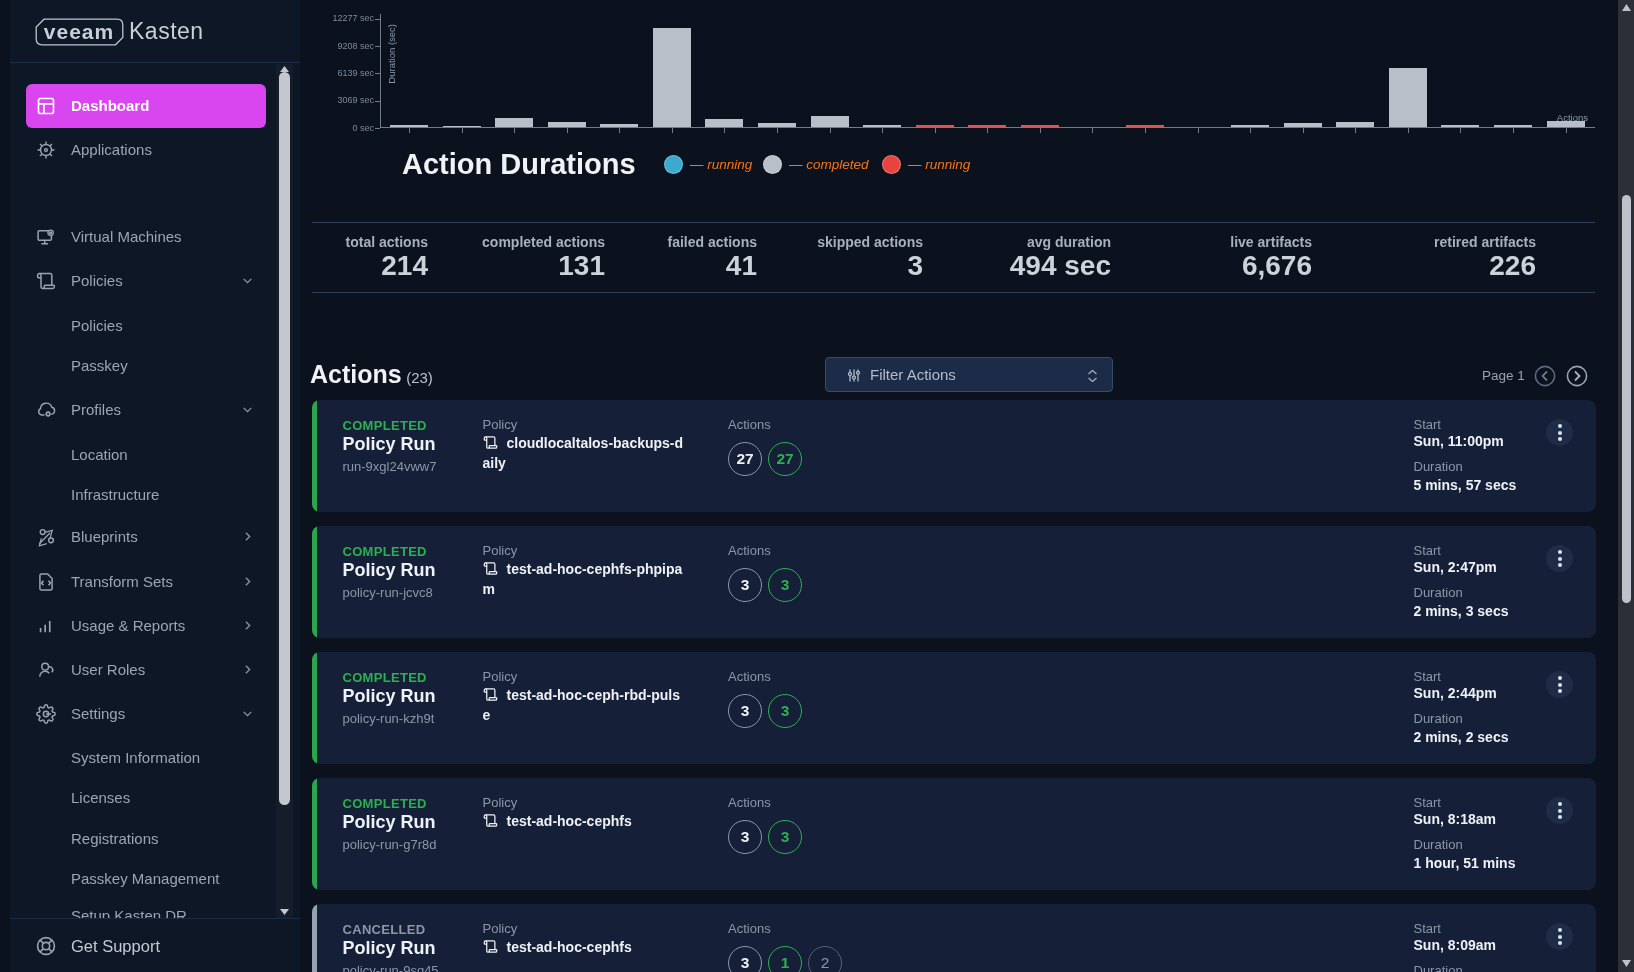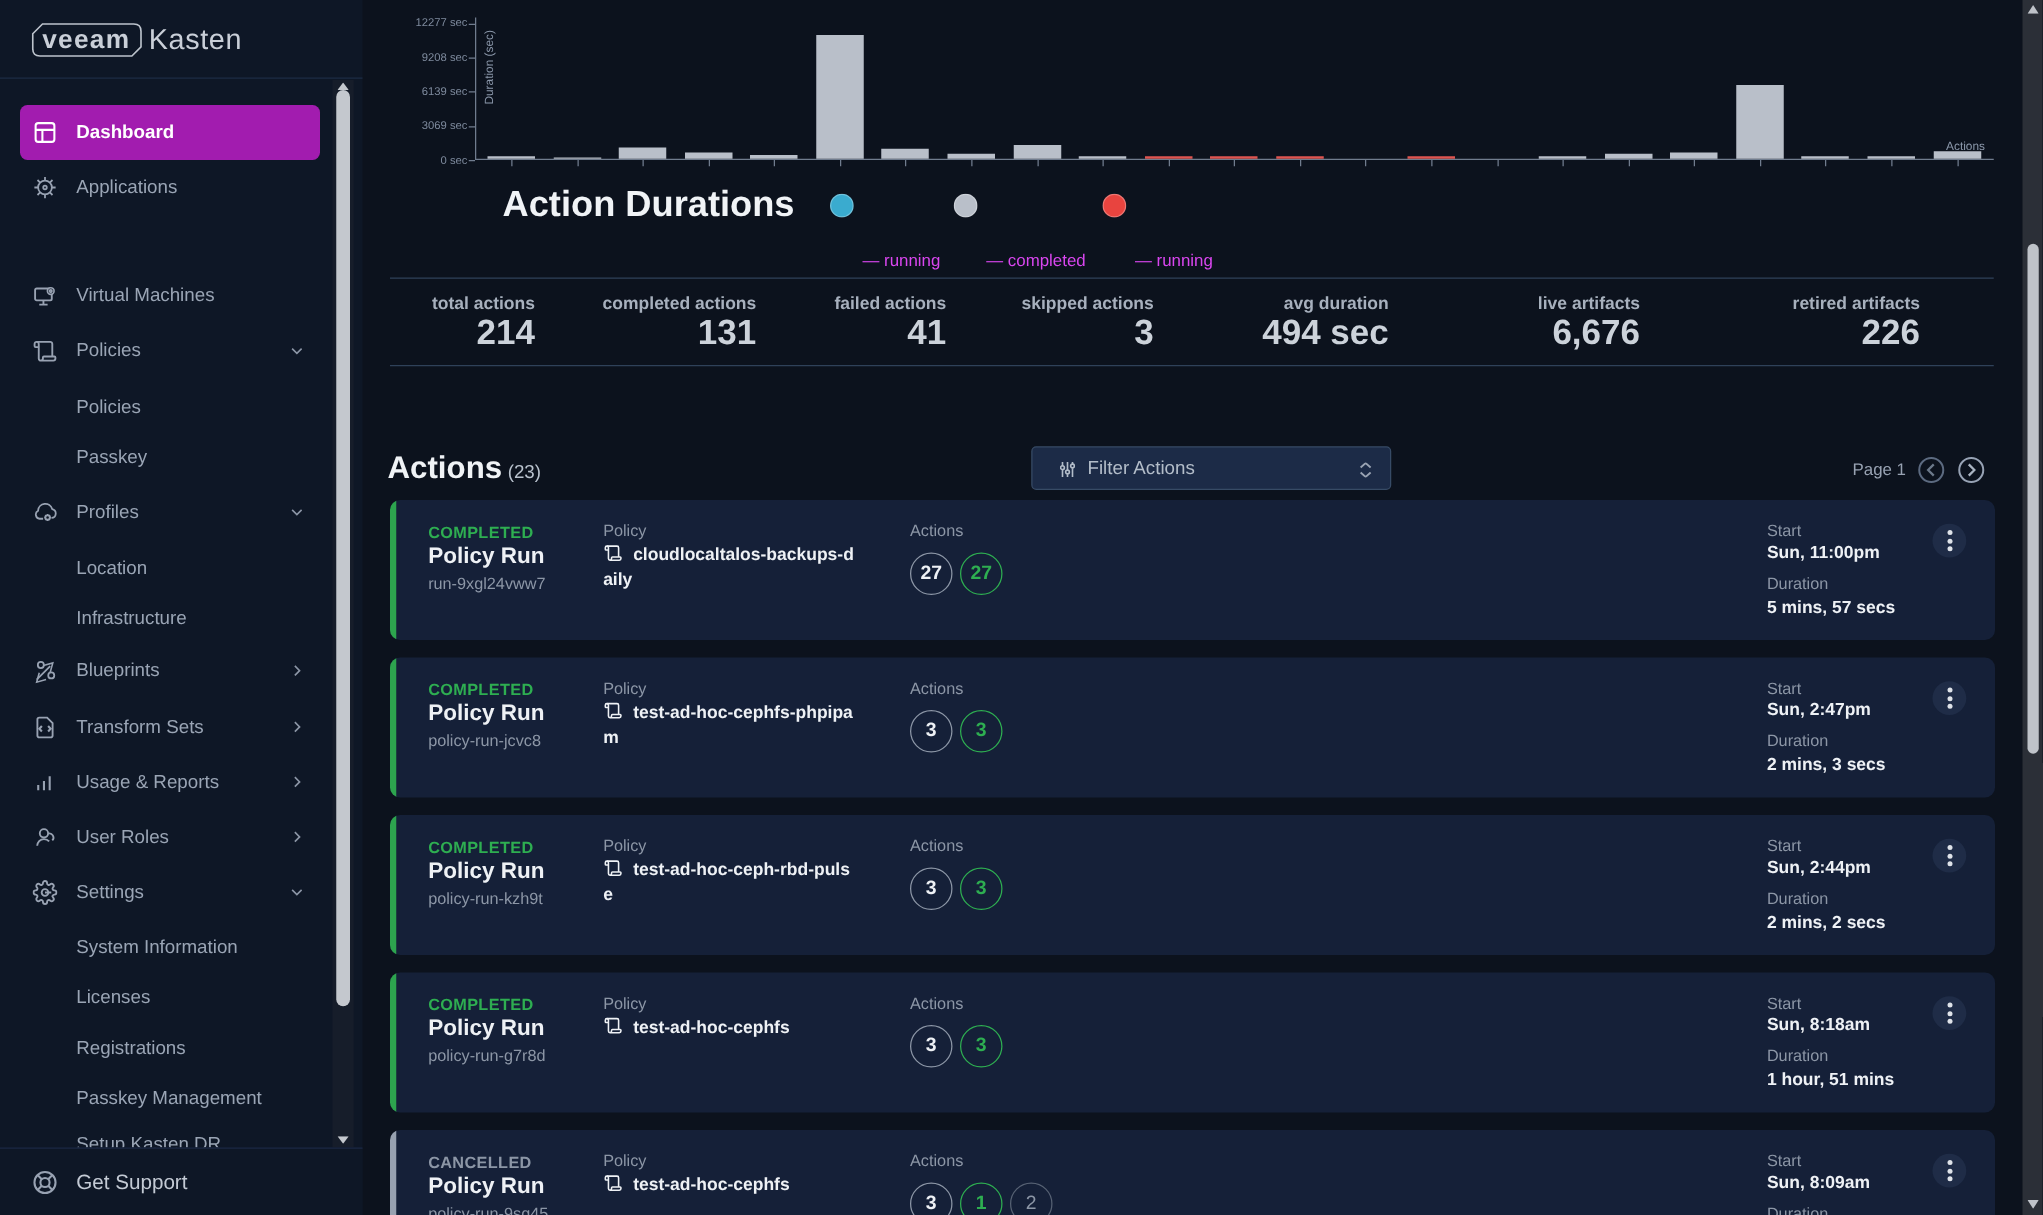--- a/index.html
+++ b/index.html
@@ -1,31 +1,31 @@
 <!DOCTYPE html>
 <html><head>
 <meta charset="utf-8">
 <style>
 * { margin:0; padding:0; box-sizing:border-box; }
 html,body { width:1634px; height:972px; overflow:hidden; background:#0c121d;
   font-family:"Liberation Sans", sans-serif; }
 .abs { position:absolute; }
 
 
-#sidebar { position:absolute; left:0; top:0; width:290px; height:972px; background:#0e1726; }
+#sidebar { position:absolute; left:10px; top:0; width:290px; height:972px; background:#0e1726; }
 #sblogo { position:absolute; left:0; top:0; width:290px; height:63px; border-bottom:1px solid #1d2c44; }
 #vbox { position:absolute; left:25px; top:18px; width:89px; height:28px; }
 #vbox svg { display:block; }
 #kasten { position:absolute; left:119px; top:18px; font-size:23px; font-weight:normal; color:#c9cfd8; letter-spacing:0.5px; }
 #nav { position:absolute; left:0; top:64px; width:266px; height:854px; overflow:hidden; }
 .nit { position:absolute; left:16px; width:240px; height:44px; }
 .nit .ic { position:absolute; left:10px; top:12px; width:20px; height:20px; color:#98a2b2; }
 .nit .lb { position:absolute; left:45px; top:13px; font-size:15px; color:#9aa5b5; white-space:nowrap; }
 .nit .ch { position:absolute; right:12px; top:15px; color:#8c96a6; }
-.nit.active { background:#a21caf; border-radius:6px;text-decoration:underline; }
+.nit.active { background:#d946ef; border-radius:6px;text-decoration:underline; }
 .nit.active .lb { color:#ffffff; font-weight:bold; }
 .nit.active .ic { color:#ffffff; }
 .sub { position:absolute; left:61px; font-size:15px; color:#9aa5b5; white-space:nowrap; }
 
 #sbtrack { position:absolute; left:266px; top:64px; width:17px; height:854px; background:#161d2a; }
 #sbthumb { position:absolute; left:3px; top:8px; width:11px; height:733px; background:#c4c8ce; border-radius:6px; }
 #support { position:absolute; left:0; top:918px; width:290px; height:54px; background:#0e1726; border-top:1px solid #1b2944; }
 #support .ic { position:absolute; left:25px; top:16px; width:22px; height:22px; color:#98a2b2; }
 #support .lb { position:absolute; left:61px; top:18px; font-size:16.5px; color:#c3cad4; }
 
@@ -40,21 +40,21 @@
 #xaxis { position:absolute; left:90px; top:127px; width:1215px; height:1px; background:#707c8e; }
 #ytitle { position:absolute; left:96px; top:24px; font-size:9.5px; color:#8c98ab;
   writing-mode:vertical-rl; transform:rotate(180deg); }
 #xlabel { position:absolute; left:1226px; top:112px; width:72px; text-align:right; font-size:9.5px; color:#8c98ab; }
 .bar { position:absolute; background:#b9bfc9; }
 .bar.red { background:#de5551; }
 
 
 #ctitle { position:absolute; left:112px; top:148px; font-size:29px; font-weight:bold; color:#f0f3f6; }
 .ldot { position:absolute; top:155px; width:19px; height:19px; border-radius:50%; border:1.5px solid rgba(255,255,255,0.28); }
-.ltxt { position:absolute; top:157px; font-size:13.5px; color:#d946ef;margin-top:44px; }
+.ltxt { position:absolute; top:157px; font-size:13.5px; font-style:italic; color:#f97316; }
 
 
 .shr { position:absolute; left:22px; width:1283px; height:1px; background:#2f4159; }
 .stat { position:absolute; top:234px; white-space:nowrap; width:200px; text-align:right; }
 .stat .sl { font-size:14px; font-weight:bold; color:#a7b0bd; }
 .stat .sv { font-size:28px; font-weight:bold; color:#ccd2da; margin-top:0; }
 
 
 #ahead { position:absolute; left:20px; top:360px; white-space:nowrap; }
 #ahead b { font-size:25px; font-weight:bold; color:#f0f3f6; }

